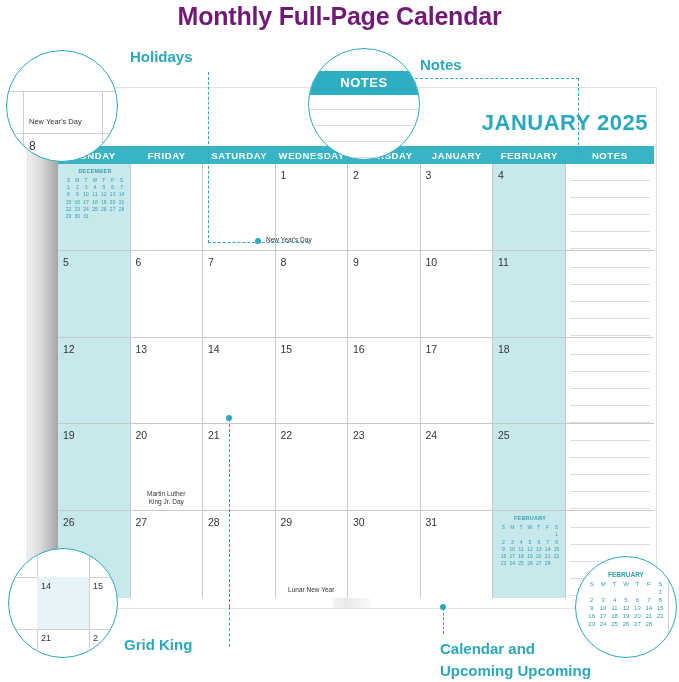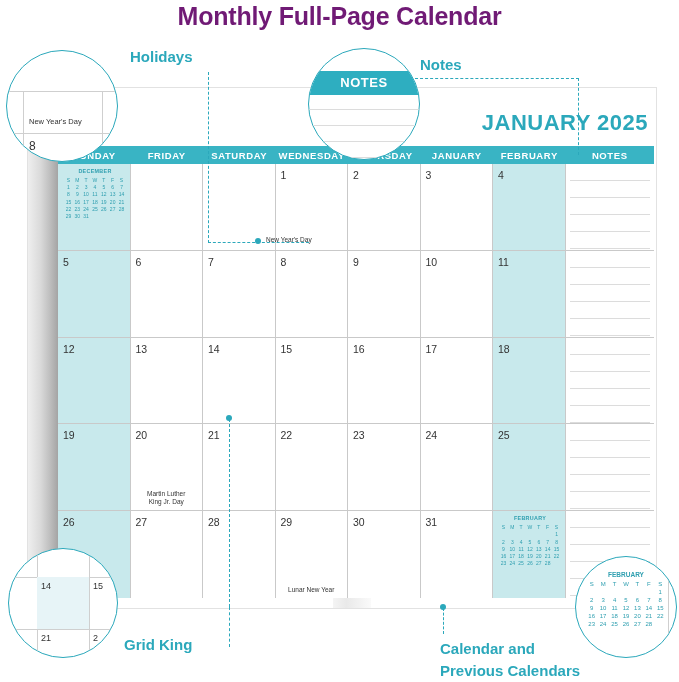--- a/index.html
+++ b/index.html
@@ -445,21 +445,21 @@
   <div style="position:absolute;left:28px;top:0;width:1px;height:108px;background:#cfcfcf;"></div>
   <div style="position:absolute;left:80px;top:0;width:1px;height:108px;background:#cfcfcf;"></div>
   <div style="position:absolute;left:28px;top:28px;width:52px;height:52px;background:#e7f4f7;"></div>
   <div style="position:absolute;left:32px;top:32px;font-size:9px;color:#333;">14</div>
   <div style="position:absolute;left:84px;top:32px;font-size:9px;color:#333;">15</div>
   <div style="position:absolute;left:32px;top:84px;font-size:9px;color:#333;">21</div>
   <div style="position:absolute;left:84px;top:84px;font-size:9px;color:#333;">2</div>
 </div>
 
 <div class="anno" style="left:440px;top:640px;">Calendar and</div>
-<div class="anno" style="left:440px;top:662px;">Previous Calendars</div>
+<div class="anno" style="left:440px;top:662px;">Upcoming Upcoming</div>
 <div class="dash" style="left:443px;top:608px;width:0;height:26px;border-right:none;border-top:none;border-bottom:none;"></div>
 <div class="dot" style="left:440px;top:604px;"></div>
 
 <div class="callout" style="left:575px;top:556px;width:100px;height:100px;">
   <div style="position:absolute;left:10px;top:14px;width:80px;font-size:6px;color:#2f9fb0;text-align:center;">
     <div style="font-weight:bold;font-size:6.5px;">FEBRUARY</div>
     <table style="width:100%;border-collapse:collapse;margin-top:2px;">
       <tbody>
           <tr>
             <td>S</td>

